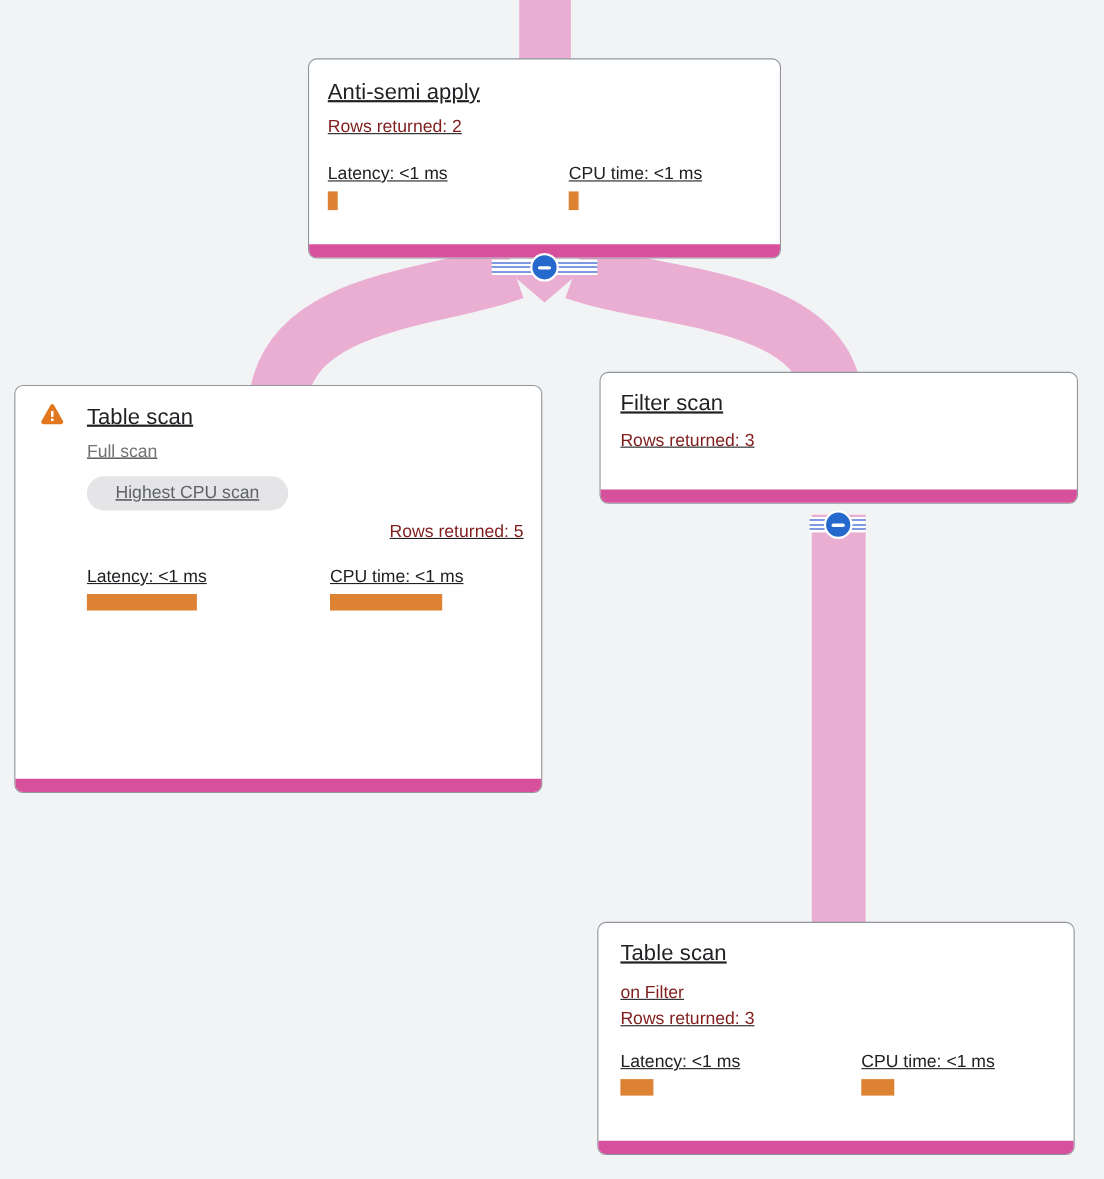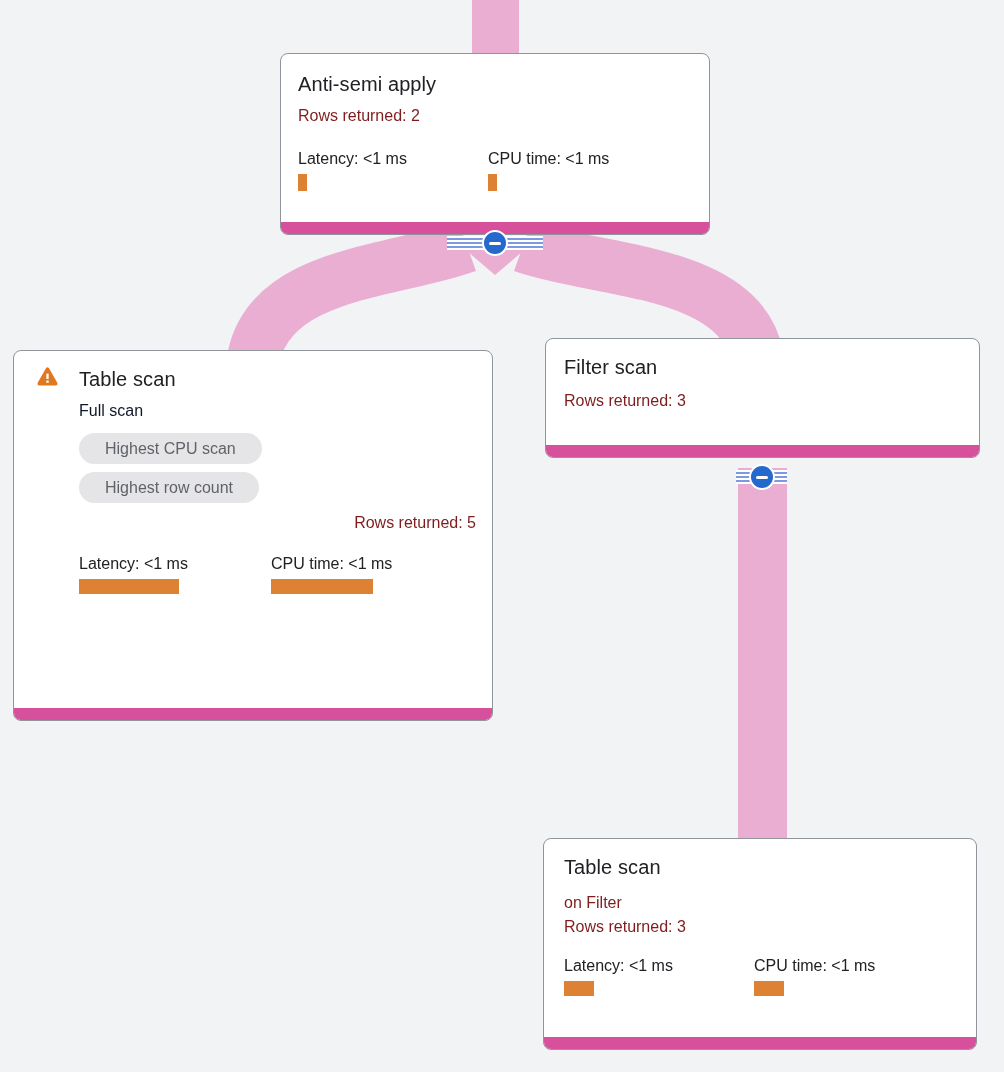--- a/index.html
+++ b/index.html
@@ -5,36 +5,36 @@
   html,body{margin:0;padding:0;background:#f1f3f4;}
   #viz{
     position:relative;width:1004px;height:1072px;overflow:hidden;
     background:#f1f3f4;
     font-family:"Liberation Sans", sans-serif;
     color:#202124;
   }
   #edges{position:absolute;left:0;top:0;z-index:1;}
   .card{
     position:absolute;z-index:2;box-sizing:border-box;
-    background:#ffffff;border:1px solid #8f959b;border-radius:8px;
+    background:#ffffff;border:1px solid #8f959b;border-radius:8px;text-decoration:underline;
   }
   .card-body{position:relative;height:100%;box-sizing:border-box;}
   .accent{
     position:absolute;left:0;right:0;bottom:0;height:12px;
     background:#d6509c;border-radius:0 0 7px 7px;
   }
   .title{font-size:20px;font-weight:500;line-height:28px;letter-spacing:.1px;}
   .line{font-size:16px;line-height:24px;color:#7f1d1d;}
-  .muted{color:#0f172a;}
+  .muted{color:#737373;}
   .badge{
     display:table;background:#e5e5e7;color:#5f6368;
     font-size:16px;line-height:23px;padding:4px 26px;border-radius:16px;
     margin-bottom:8px;
   }
-  .metrics{display:flex;}
+  .metrics{display:flex;gap:29px;}
   .mlabel{font-size:16px;line-height:22px;}
   .mbar{margin-top:4px;height:15px;background:#dd8133;}
   .w9{width:9px;height:17px;}
   .w100{width:100px;}
   .w102{width:102px;}
   .w30{width:30px;}
   
   .n0{left:280px;top:53px;width:430px;height:182px;}
   .n0 .card-body{padding:16px 16px 0 17px;}
   .n0 .line{margin-top:6px;}
@@ -111,21 +111,20 @@
     <div class="card-body">
       <svg class="warn" viewBox="0 0 24 22">
         <path d="M3.5 18.5 L12 3.5 L20.5 18.5 Z" fill="#e1771f" stroke="#e1771f" stroke-width="4" stroke-linejoin="round"></path>
         <rect x="10.8" y="8" width="2.4" height="5.6" fill="#ffffff"></rect>
         <rect x="10.8" y="15.2" width="2.4" height="2.4" fill="#ffffff"></rect>
       </svg>
       <div class="title">Table scan</div>
       <div class="line muted scan-note">Full scan</div>
       <div class="badges">
         <div class="badge">Highest CPU scan</div>
-        <div class="badge">Highest row count</div>
       </div>
       <div class="line rows">Rows returned: 5</div>
       <div class="metrics">
         <div class="metric1">
           <div class="mlabel">Latency: &lt;1 ms</div>
           <div class="mbar w100"></div>
         </div>
         <div>
           <div class="mlabel">CPU time: &lt;1 ms</div>
           <div class="mbar w102"></div>

